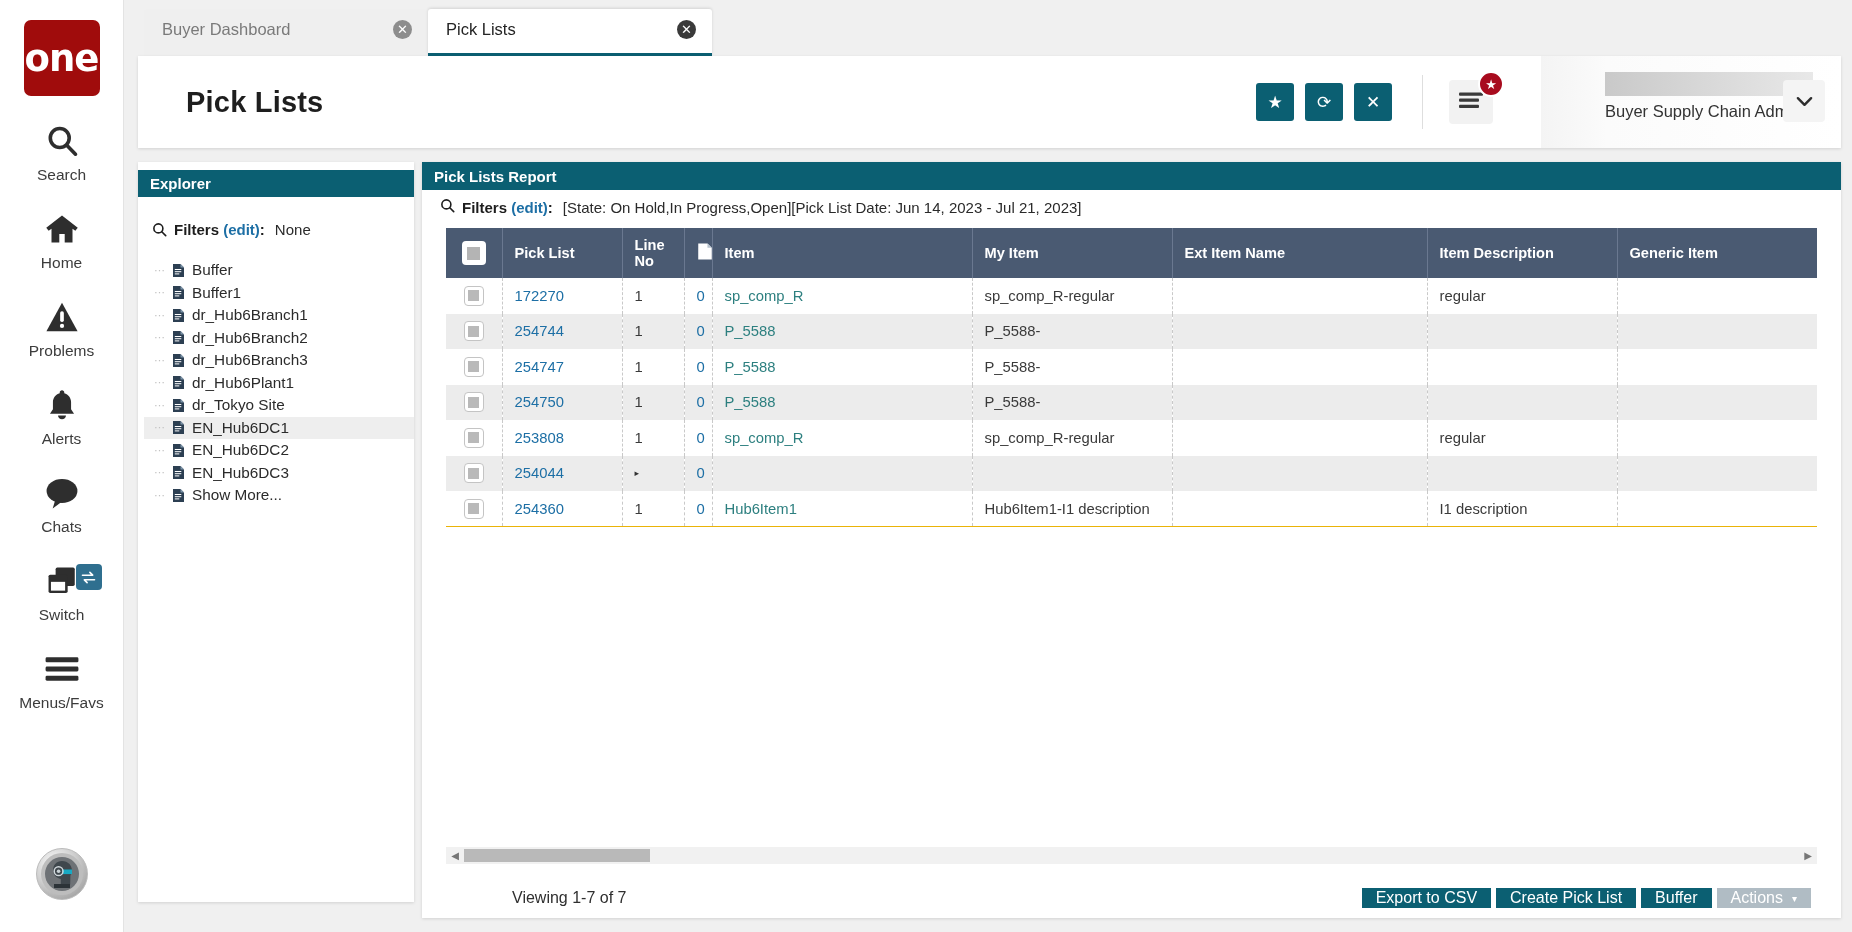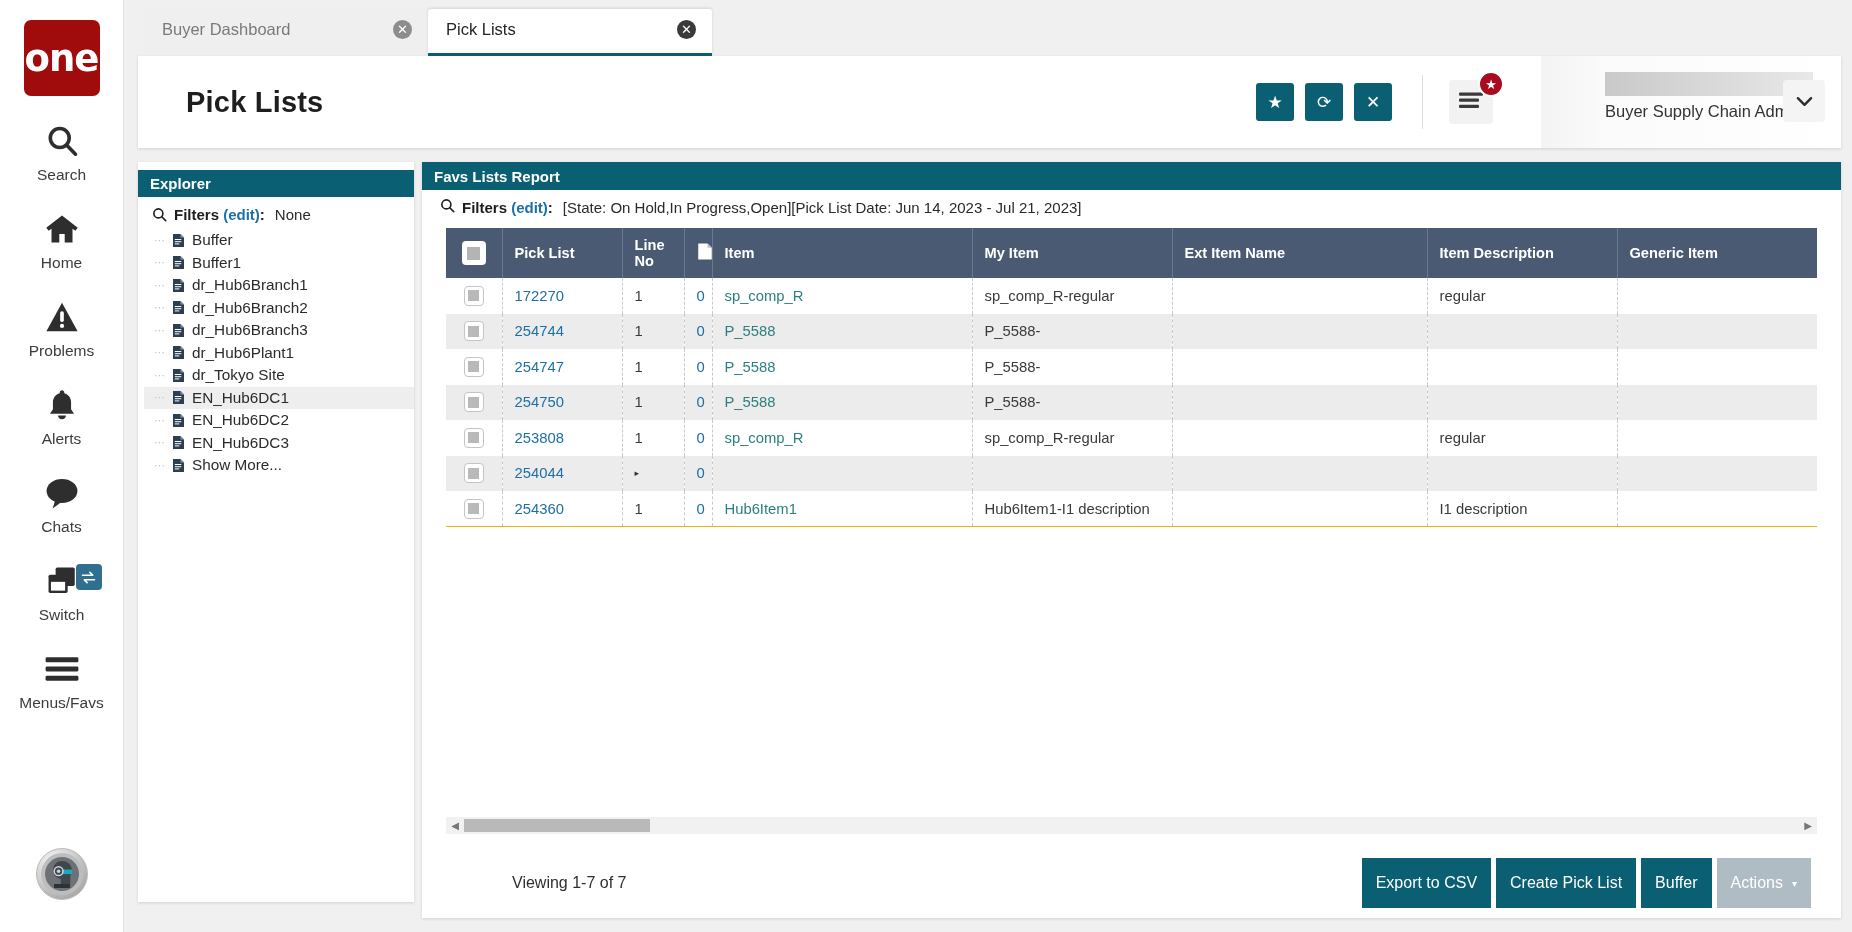--- a/index.html
+++ b/index.html
@@ -128,21 +128,21 @@
   }
 
   
   #content { flex: 1 1 auto; display: flex; padding: 14px; gap: 0; min-height: 0; }
 
   
   #explorer-card {
     width: 276px; flex: 0 0 276px; background: #fff;
     box-shadow: 0 1px 3px rgba(0,0,0,.13);
     display:flex; flex-direction: column;
-    align-self: flex-start; height: 740px;
+    align-self: flex-start; height: 740px; gap: 15px;
   }
   #explorer-head {
     height: 27px; background: #0b5f72; color: #fff;
     font-size: 15px; font-weight: 700;
     display:flex; align-items:center; padding-left: 12px;
     margin-top: 8px;
   }
   .filter-row { display:flex; align-items:center; padding: 9px 0 4px 14px; font-size: 15px; }
   .filter-row .magnifier { margin-right: 7px; display:flex; }
   .filter-lbl { font-weight: 700; color: #1d1d1d; }
@@ -216,21 +216,21 @@
   #hscroll-thumb { position:absolute; left: 18px; top: 2px; width: 186px; height: 13px; background: #b9b9b9; }
 
   
   #report-footer {
     display:flex; align-items:center; padding: 24px 30px 10px 30px;
     flex: 0 0 auto;
   }
   #viewing-text { font-size: 16px; color: #2f2f2f; margin-left: 60px; }
   #footer-buttons { margin-left: auto; display:flex; gap: 5px; }
   .ftr-btn {
-    background: #0b5f72; color: #fff; border: none; height: 50px;
+    background: #0b5f72; color: #fff; border: none; height: 20px;
     padding: 0 14px; font-size: 16px; cursor: pointer;
     font-family: "Liberation Sans", sans-serif;
   }
   .ftr-btn.disabled { background: #b0bcc4; color: #ffffff; display:flex; align-items:center; gap:9px; }
   .caret-dn { font-size: 10px; }
 </style>
 </head>
 <body>
 
 <div id="left-rail">
@@ -541,21 +541,21 @@
                 <rect x="2.8" y="8.2" width="6.5" height="1" fill="#fff"></rect>
                 <rect x="2.8" y="10.4" width="4.5" height="1" fill="#fff"></rect>
               </svg>
             </span>
           <span>Show More...</span>
         </div>
       </div>
     </div>
 
     <div id="report-card">
-      <div id="report-head">Favs Lists Report</div>
+      <div id="report-head">Pick Lists Report</div>
 
       <div id="report-filter">
         <span class="magnifier" style="margin-right:7px">
           <svg width="15" height="15" viewBox="0 0 16 16" fill="none" stroke="#1d1d1d" stroke-width="1.7">
             <circle cx="6.8" cy="6.8" r="4.8"></circle>
               <line x1="10.4" y1="10.4" x2="14.6" y2="14.6" stroke-linecap="round"></line>
           </svg>
         </span>
         <span class="filter-lbl">Filters</span>
         <span>&nbsp;</span>

